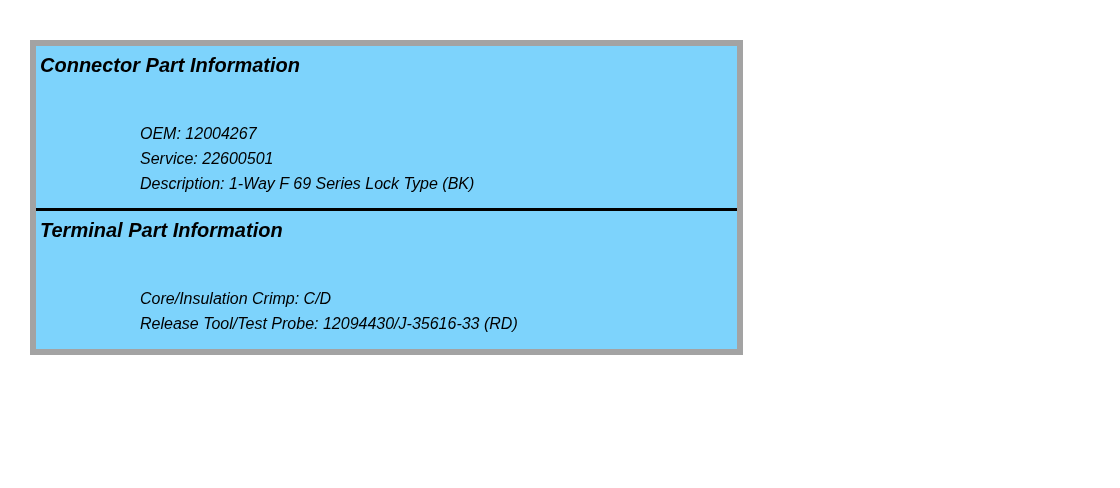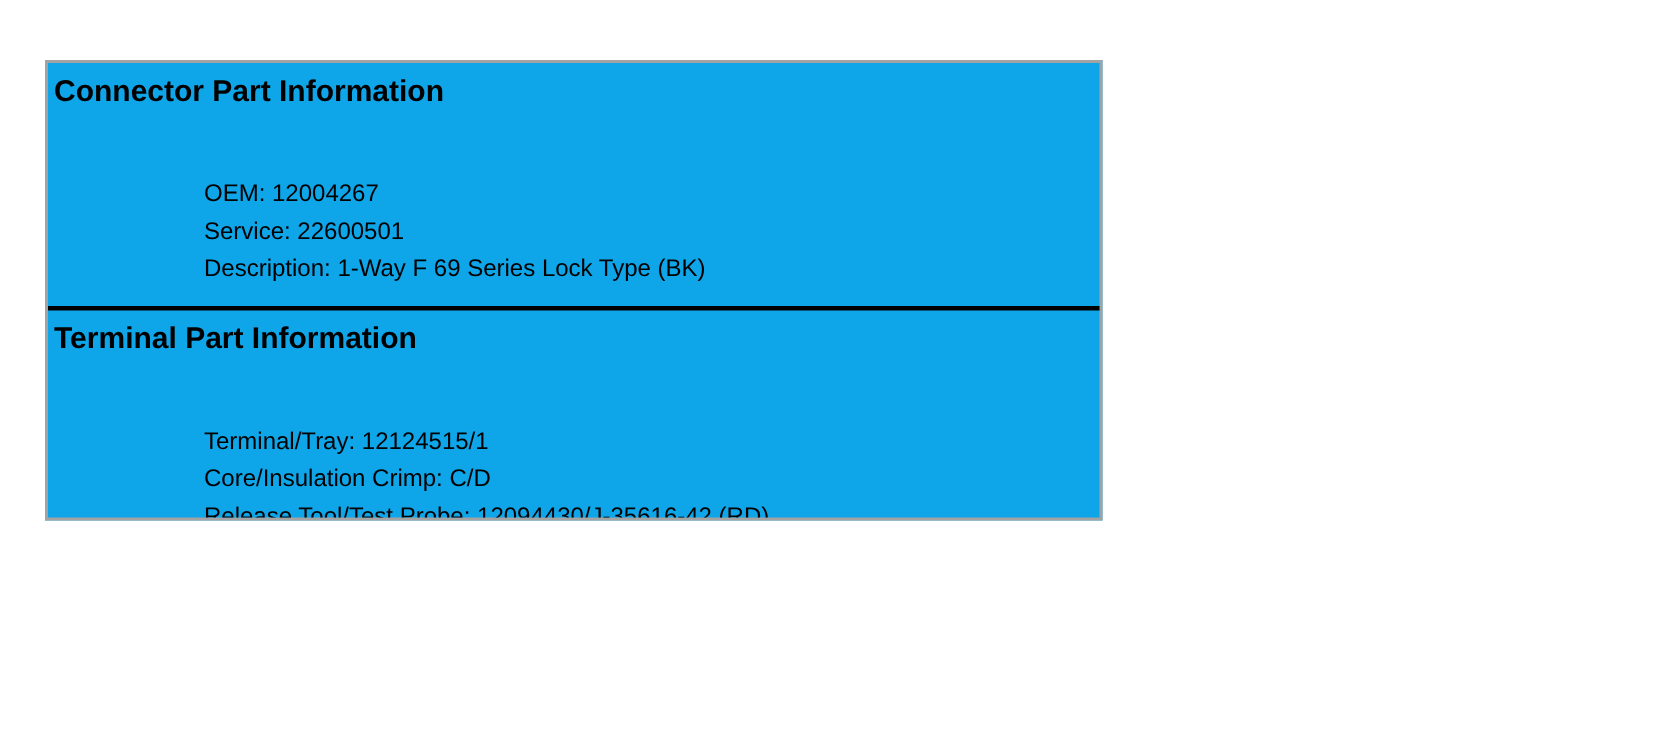--- a/index.html
+++ b/index.html
@@ -13,23 +13,24 @@
     font-family: "Liberation Sans", sans-serif;
     color: #000000;
     position: relative;
     overflow: hidden;
   }
   .panel {
     position: absolute;
     left: 30px;
     top: 40px;
     width: 701px;
-    border: 2px solid #a3a3a3;
-    background: #0ea5e9;
+    border: 6px solid #a3a3a3;
+    background: #7dd3fc;
     box-sizing: content-box;
+    font-style: italic;
   }
   .info-box {
     height: 162px;
     overflow: hidden;
   }
   .info-box.first {
     border-bottom: 3px solid #000000;
   }
   .info-box.second {
     height: 138px;
@@ -61,19 +62,18 @@
     <div class="details">
       <div class="detail-line">OEM: 12004267</div>
       <div class="detail-line">Service: 22600501</div>
       <div class="detail-line">Description: 1-Way F 69 Series Lock Type (BK)</div>
     </div>
   </section>
 
   <section class="info-box second">
     <h2 class="section-title">Terminal Part Information</h2>
     <div class="details">
-      <div class="detail-line">Terminal/Tray: 12124515/1</div>
       <div class="detail-line">Core/Insulation Crimp: C/D</div>
-      <div class="detail-line">Release Tool/Test Probe: 12094430/J-35616-42 (RD)</div>
+      <div class="detail-line">Release Tool/Test Probe: 12094430/J-35616-33 (RD)</div>
     </div>
   </section>
 
 </div>
 
 </body></html>

